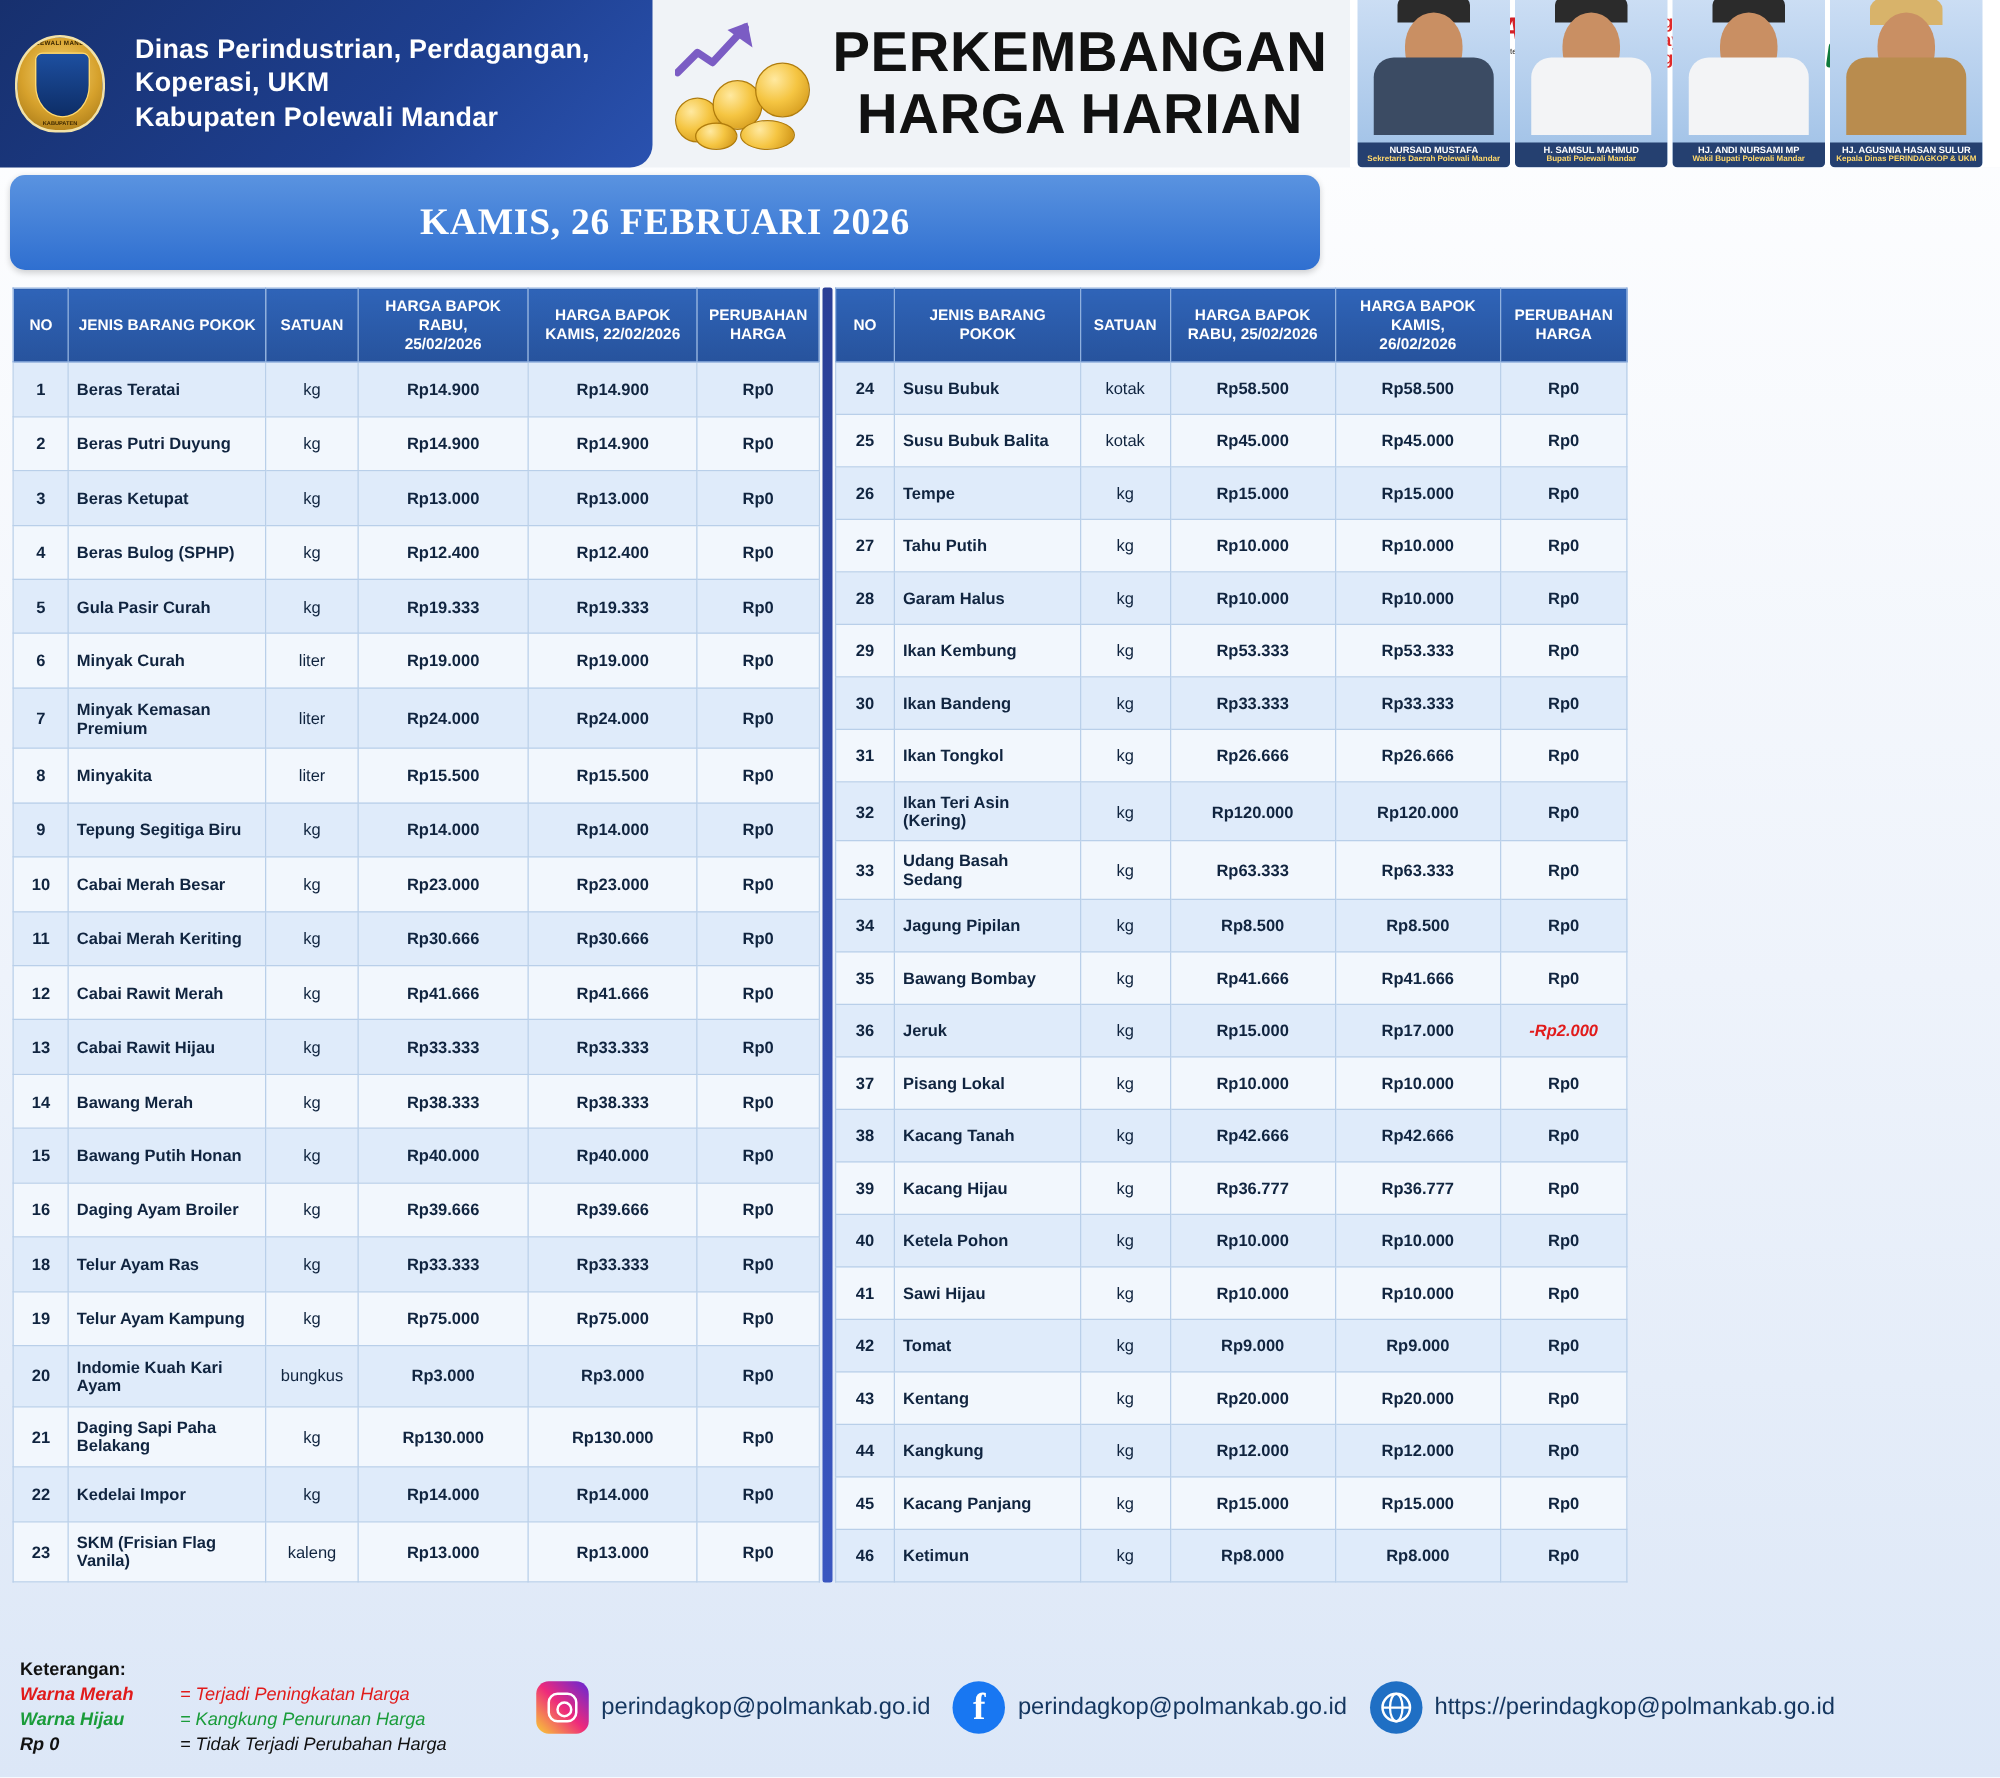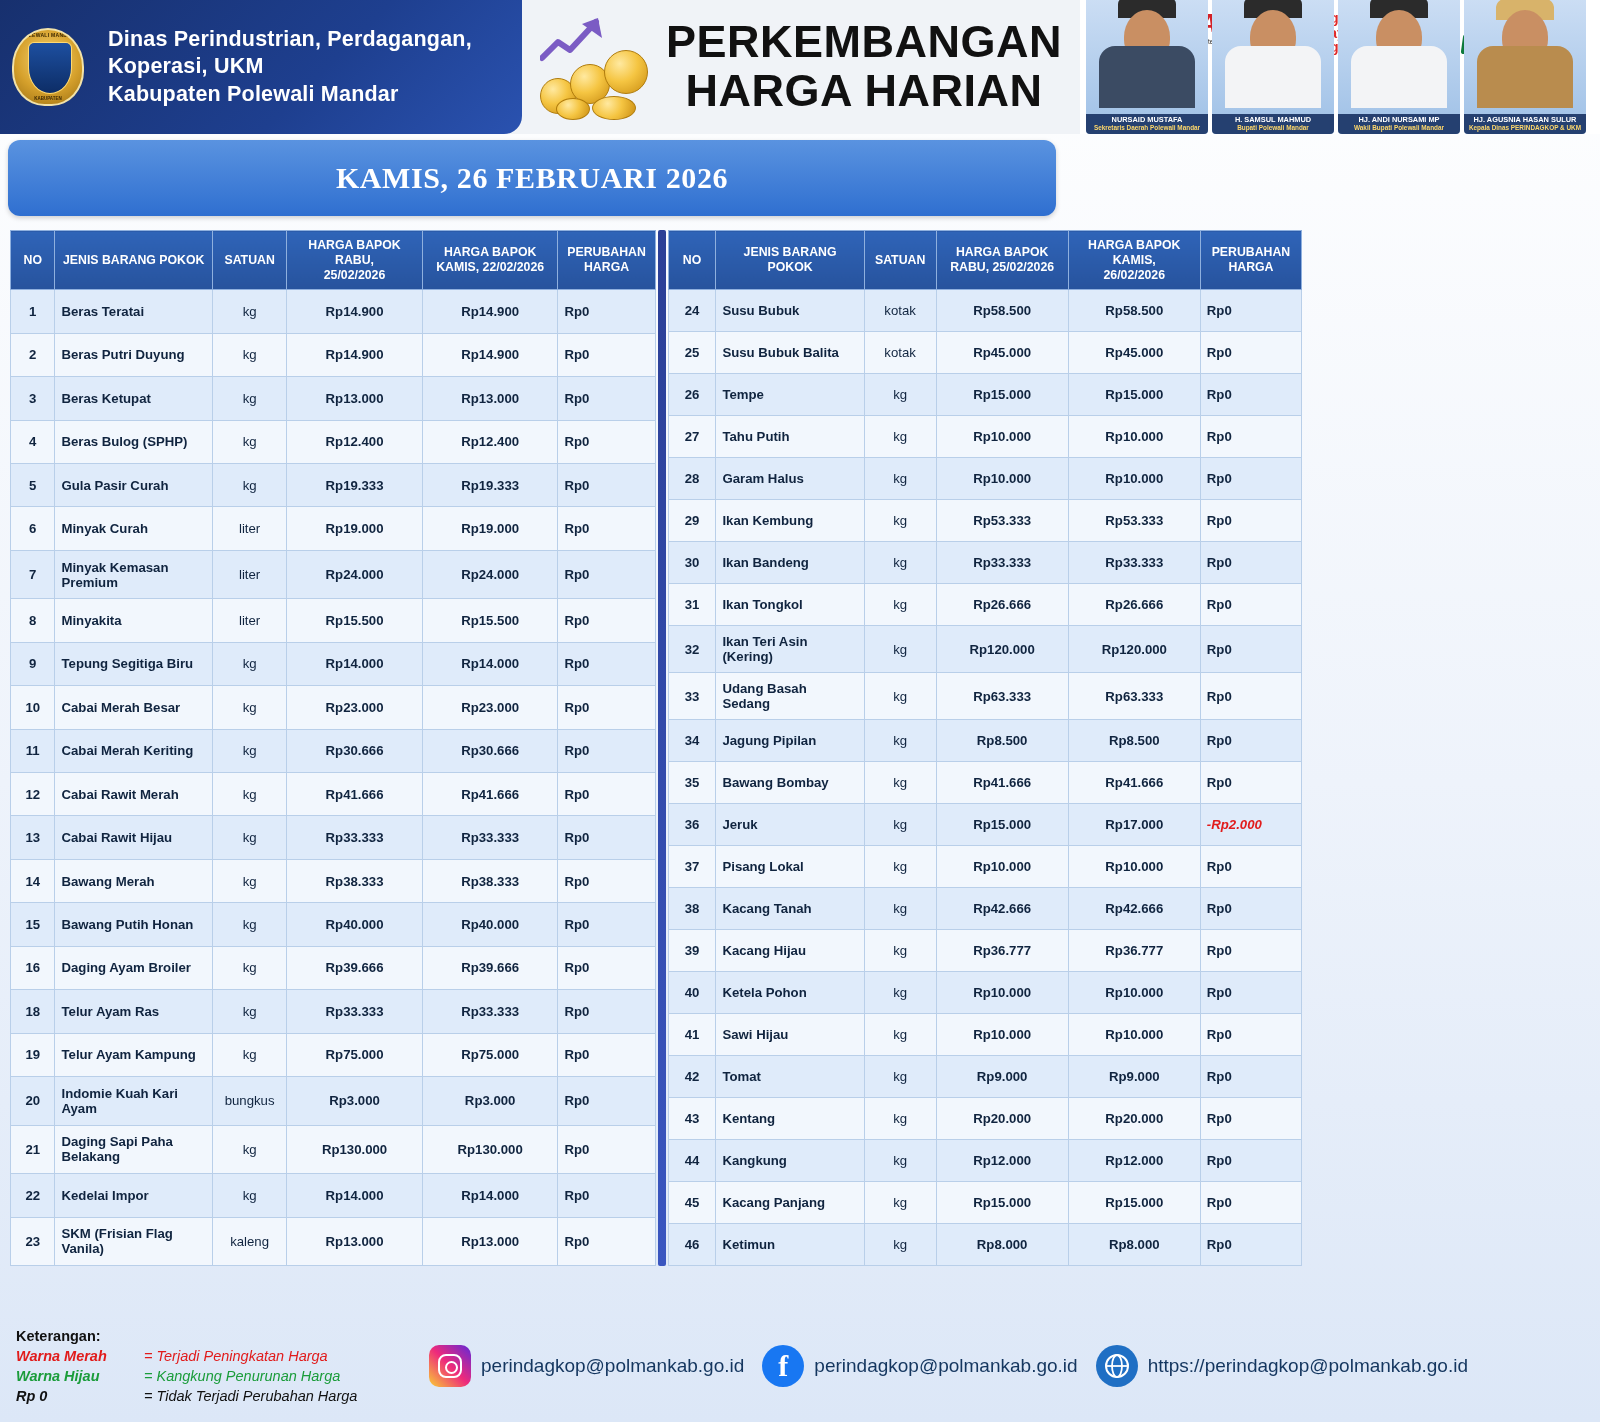--- a/index.html
+++ b/index.html
@@ -236,21 +236,21 @@
     height: 42px;
     color: #10243f;
   }
   tbody tr:nth-child(odd) td { background: #dfebfa; }
   tbody tr:nth-child(even) td { background: #f2f7fd; }
   td.c { text-align: center; }
   td.l { text-align: left; }
   td.b { font-weight: bold; }
   td.num { text-align: center; font-weight: bold; }
   td.price { text-align: center; font-weight: bold; }
-  td.chg { text-align: left; font-weight: bold; }
+  td.chg { text-align: center; font-weight: bold; }
   td.chg.down { color: #e11b1b; font-style: italic; }
 
   
   .tbl-left col.w-no   { width: 56px; }
   .tbl-left col.w-item { width: 215px; }
   .tbl-left col.w-sat  { width: 82px; }
   .tbl-left col.w-p1   { width: 175px; }
   .tbl-left col.w-p2   { width: 175px; }
   .tbl-left col.w-ch   { width: 105px; }
 

